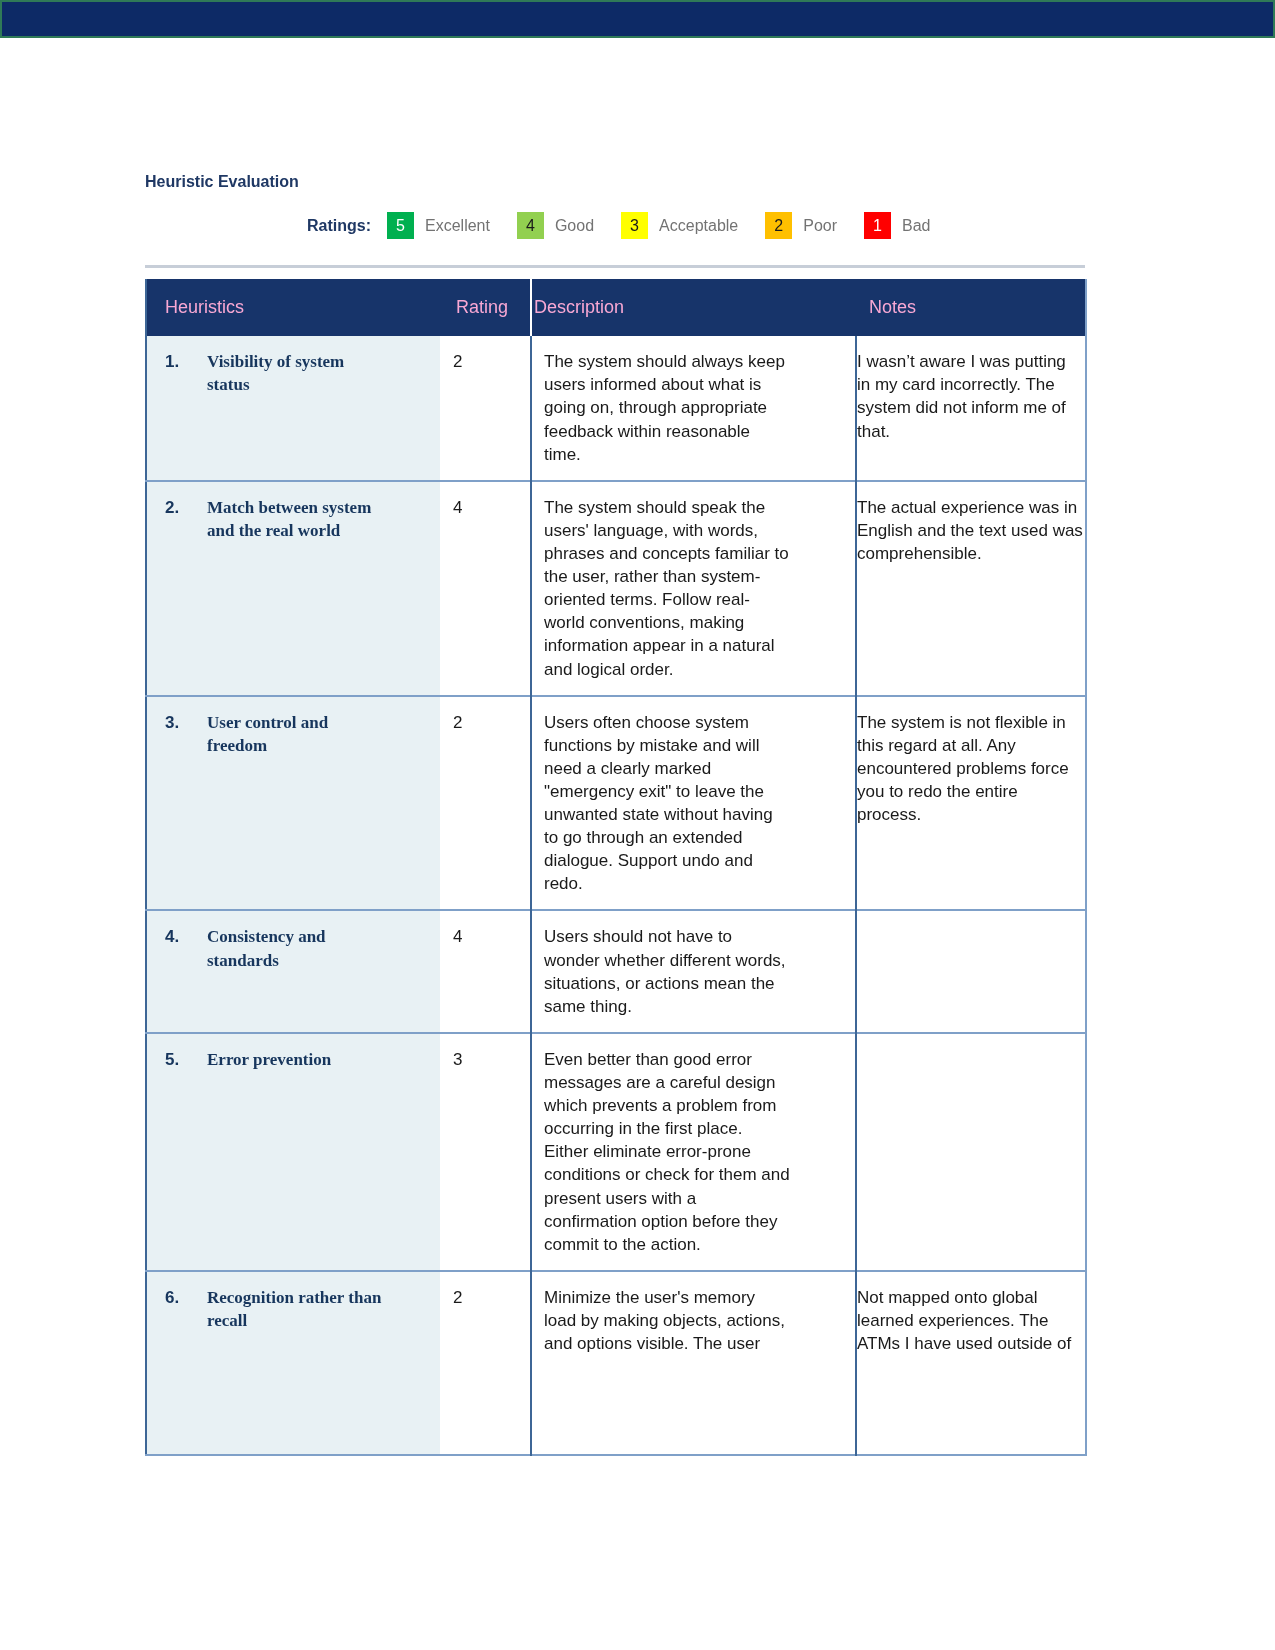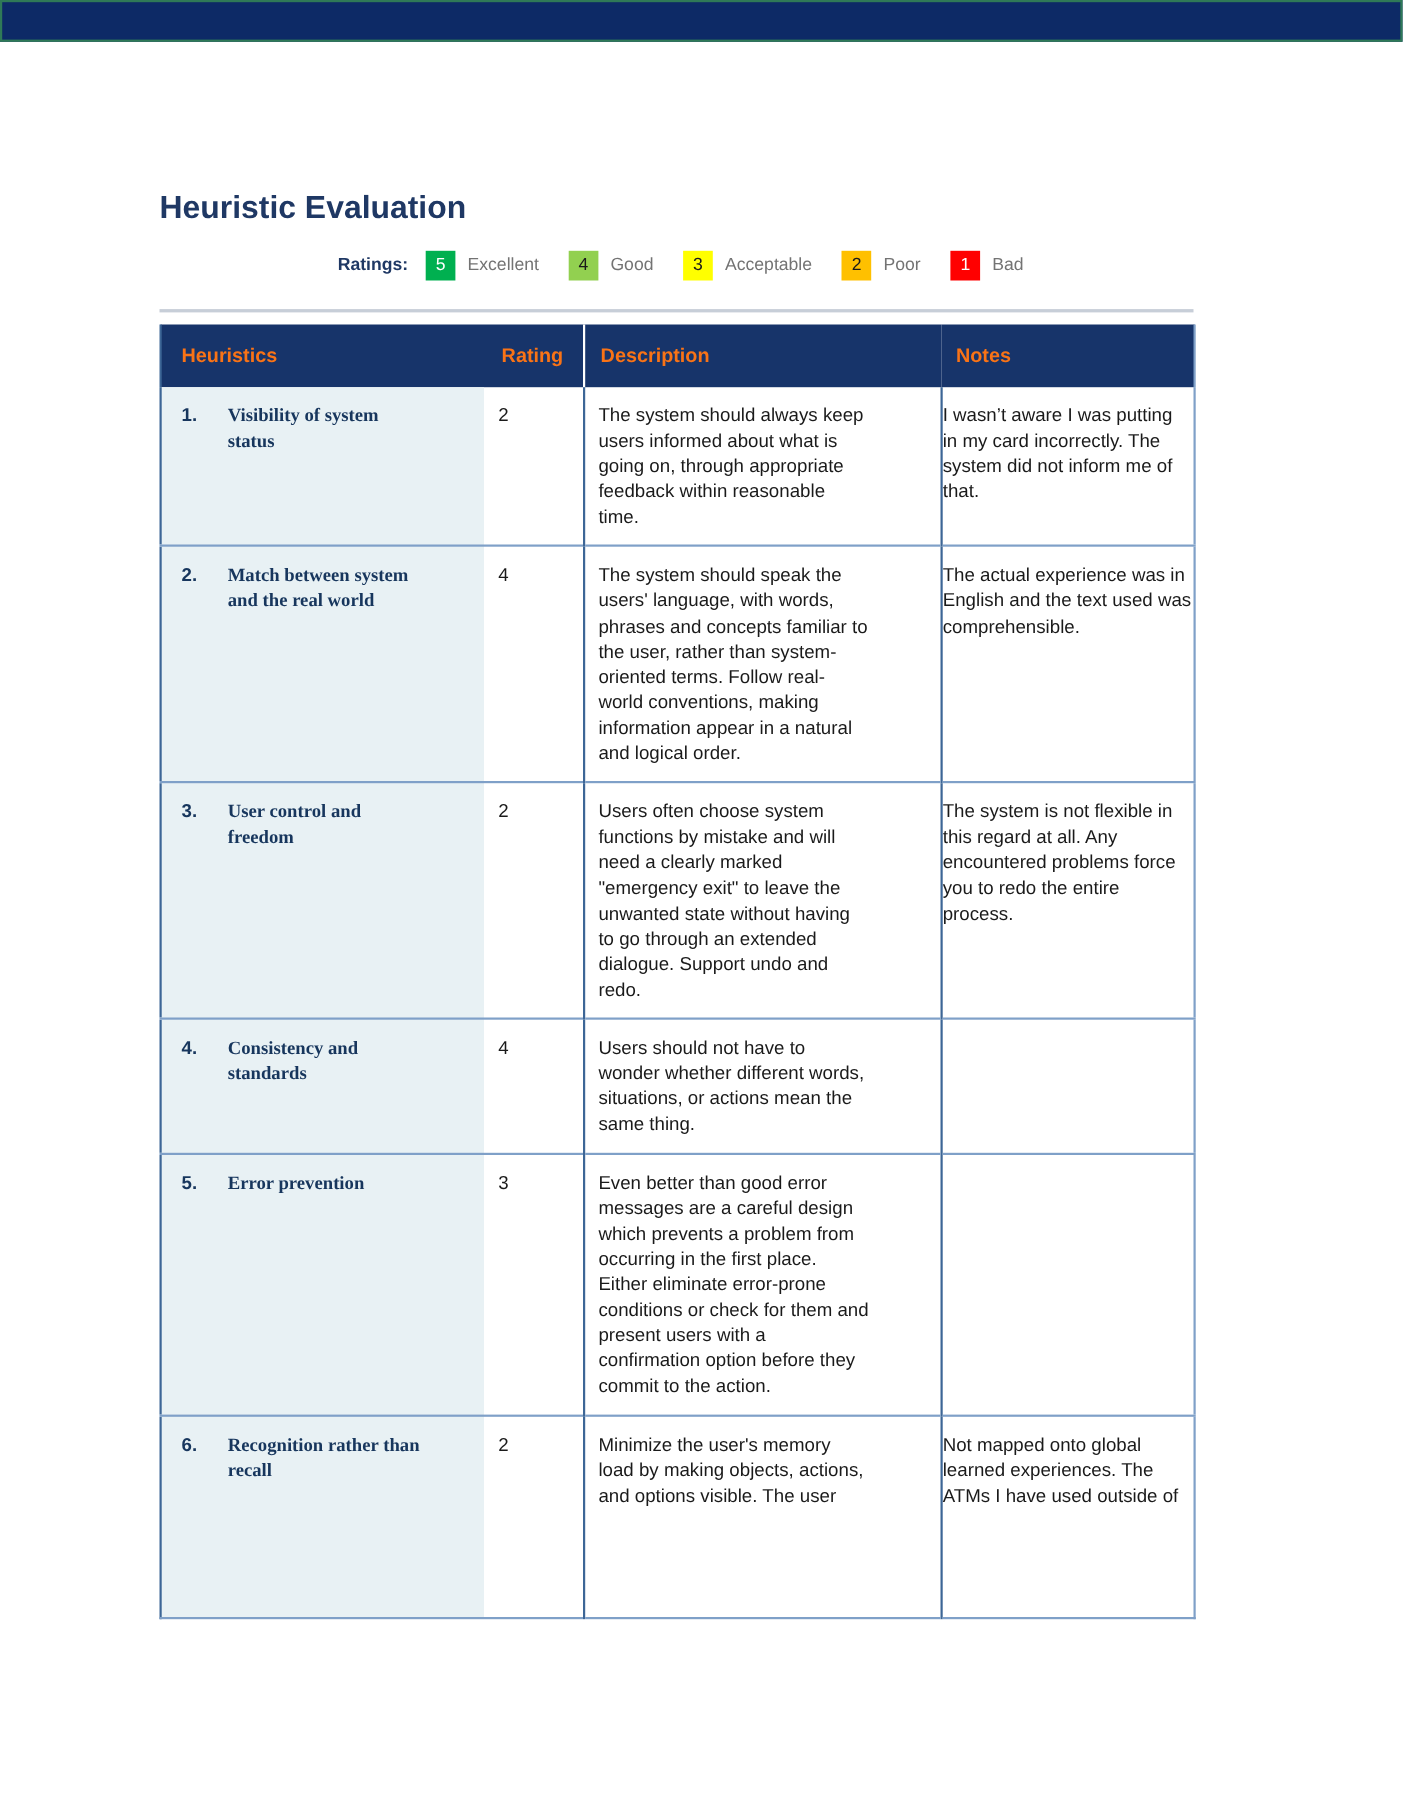--- a/index.html
+++ b/index.html
@@ -14,21 +14,21 @@
     position:absolute; top:0; left:0;
     width:1275px; height:38px;
     background:#0d2a66;
     border:2px solid #2f7a57;
     box-sizing:border-box;
   }
   .content { position:absolute; left:145px; top:0; width:940px; }
 
   .title {
     margin:172px 0 0 0;
-    font-size:29px; font-weight:bold;
+    font-size:16px; font-weight:bold;
     color:#1f3864; line-height:1.2;
   }
 
   .legend {
     margin-top:21px; margin-left:162px;
     display:flex; align-items:center;
     font-size:16px; white-space:nowrap;
   }
   .legend-title { font-weight:bold; color:#1f3864; margin-right:16px; }
   .legend-item { display:flex; align-items:center; margin-right:27px; }
@@ -51,27 +51,27 @@
     border-left:2px solid #3d6696;
     border-right:2px solid #7fa0c8;
     border-bottom:2px solid #7fa0c8;
   }
   col.c-heur { width:294px; }
   col.c-rating { width:91px; }
   col.c-desc { width:325px; }
   col.c-notes { width:230px; }
 
   thead th {
-    background:#17346a; color:#f97316;
-    font-size:18px; font-weight:bold; text-align:left;
+    background:#17346a; color:#f9a8d4;
+    font-size:18px; font-weight:normal; text-align:left;
     height:57px; vertical-align:middle;
     padding:0 0 0 18px; box-sizing:border-box;
   }
   th.th-rating { padding-left:16px; }
-  th.th-desc { border-left:2px solid #ffffff; padding-left:14px; }
+  th.th-desc { border-left:2px solid #ffffff; padding-left:2px; }
   th.th-notes { padding-left:13px; }
 
   tbody td {
     vertical-align:top;
     font-size:17px; line-height:1.36; color:#1a1a1a;
     padding:14px 14px 14px 12px; box-sizing:border-box;
   }
   tbody tr + tr td { border-top:2px solid #7fa0c8; }
 
   td.td-heur {

